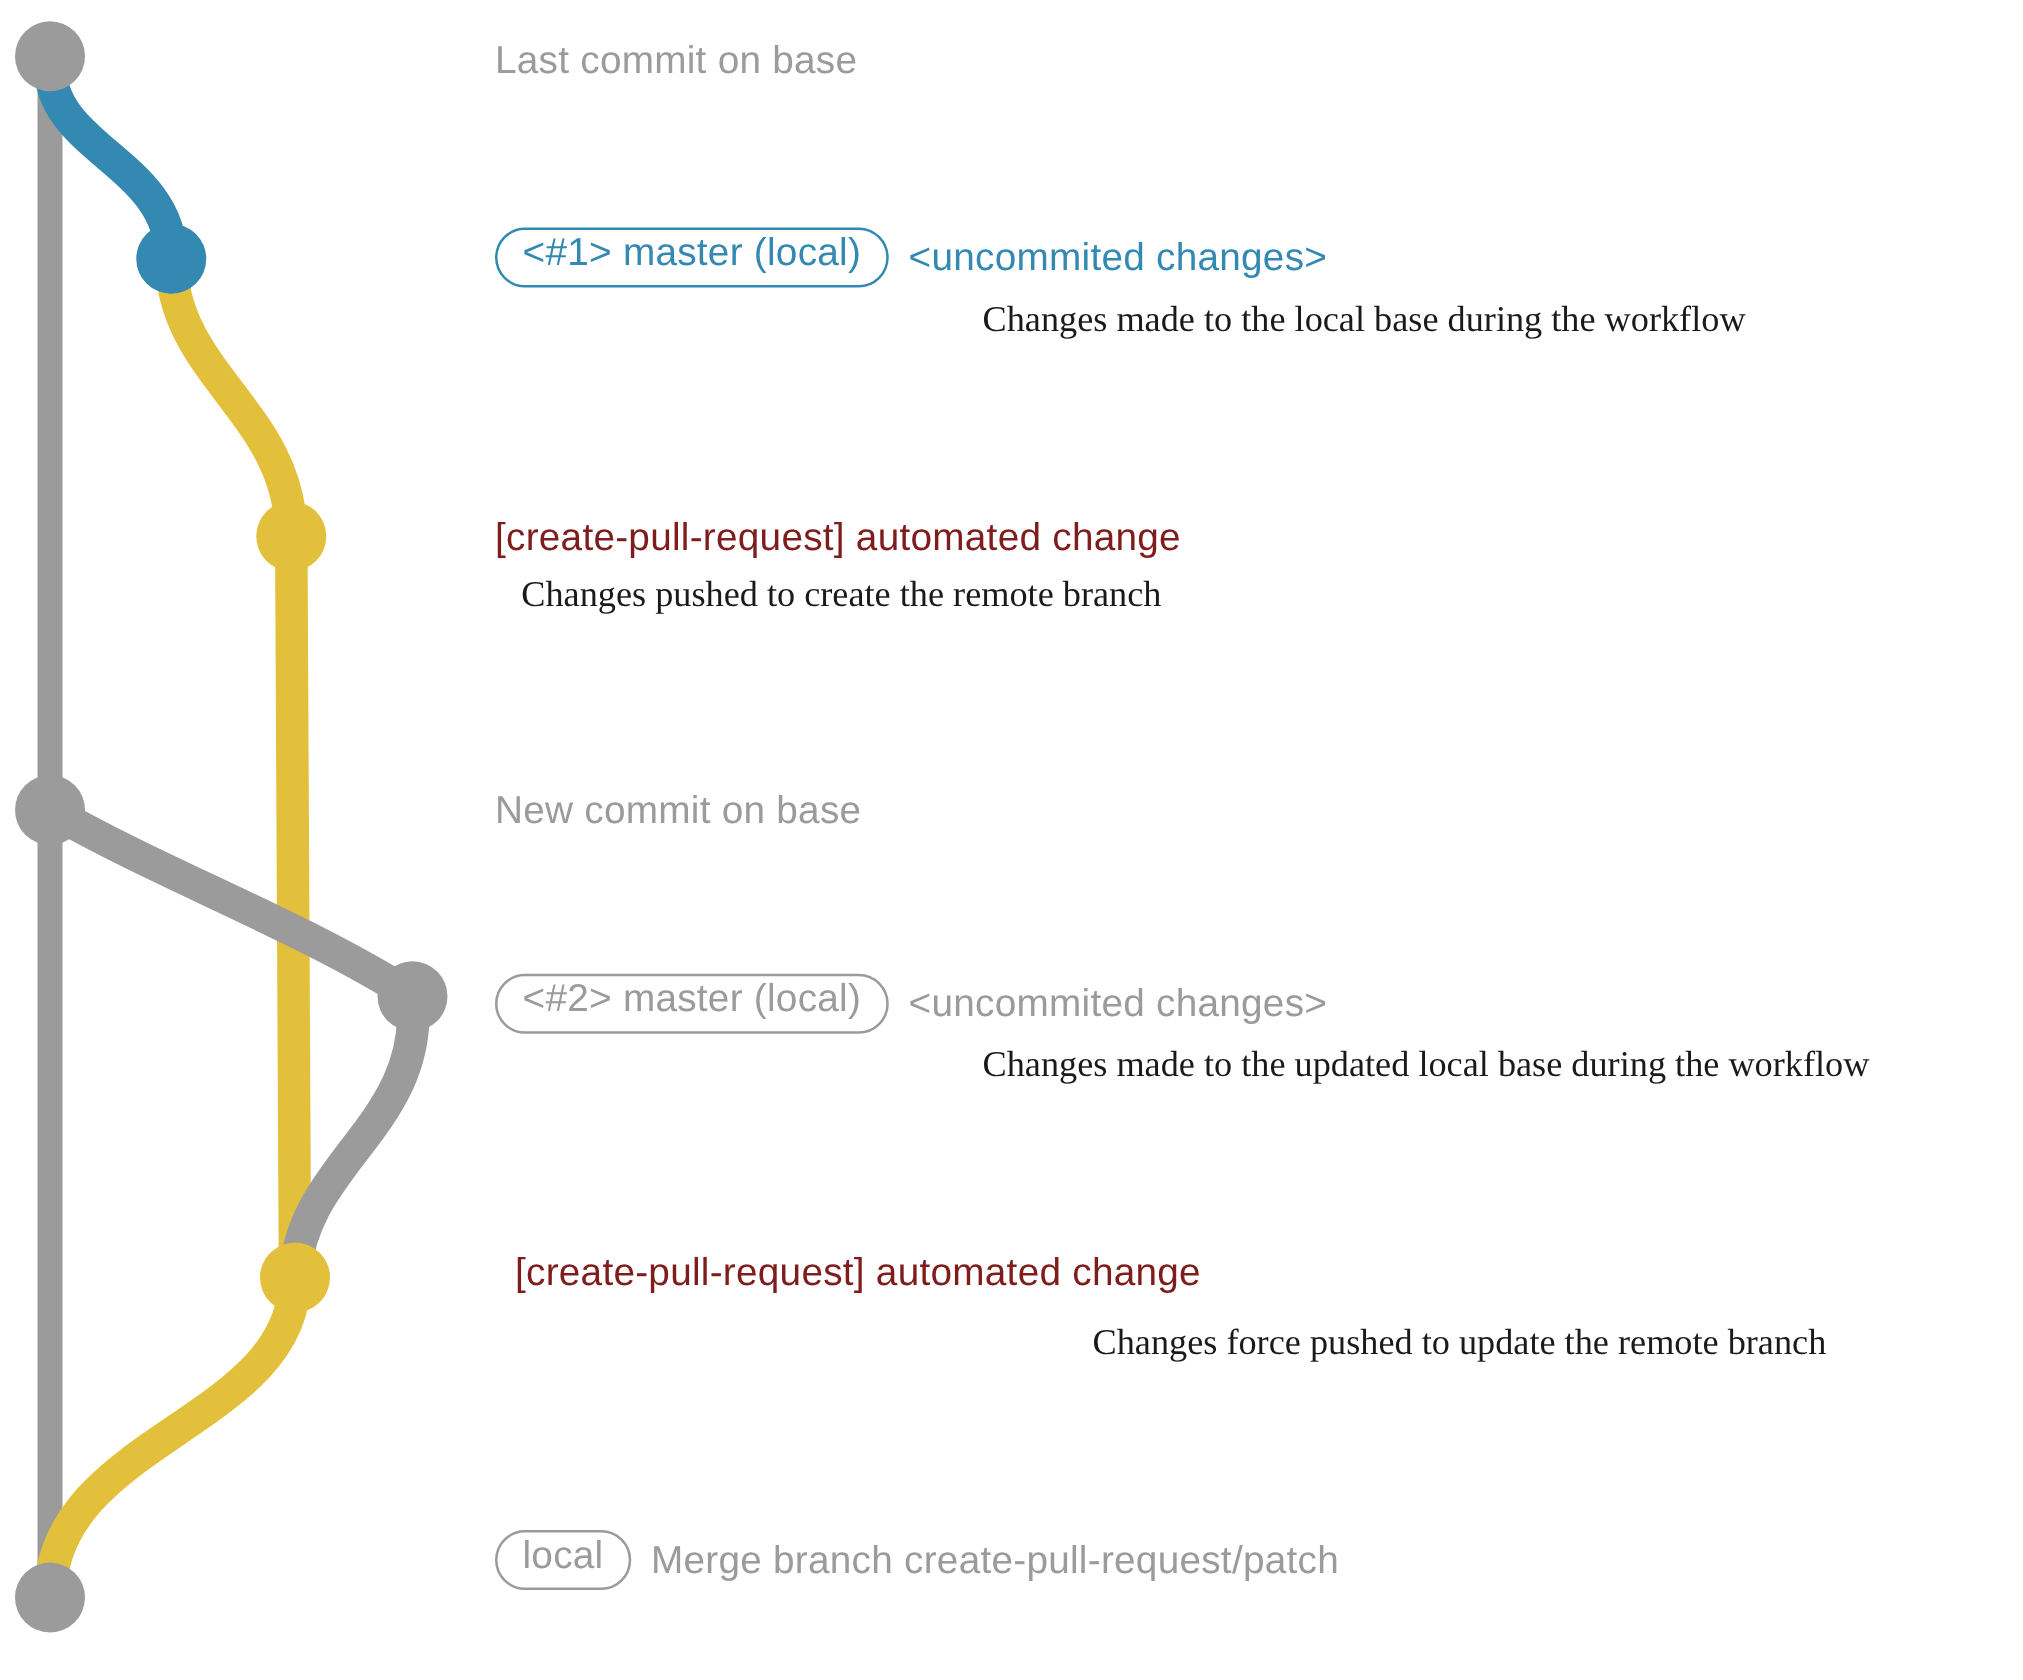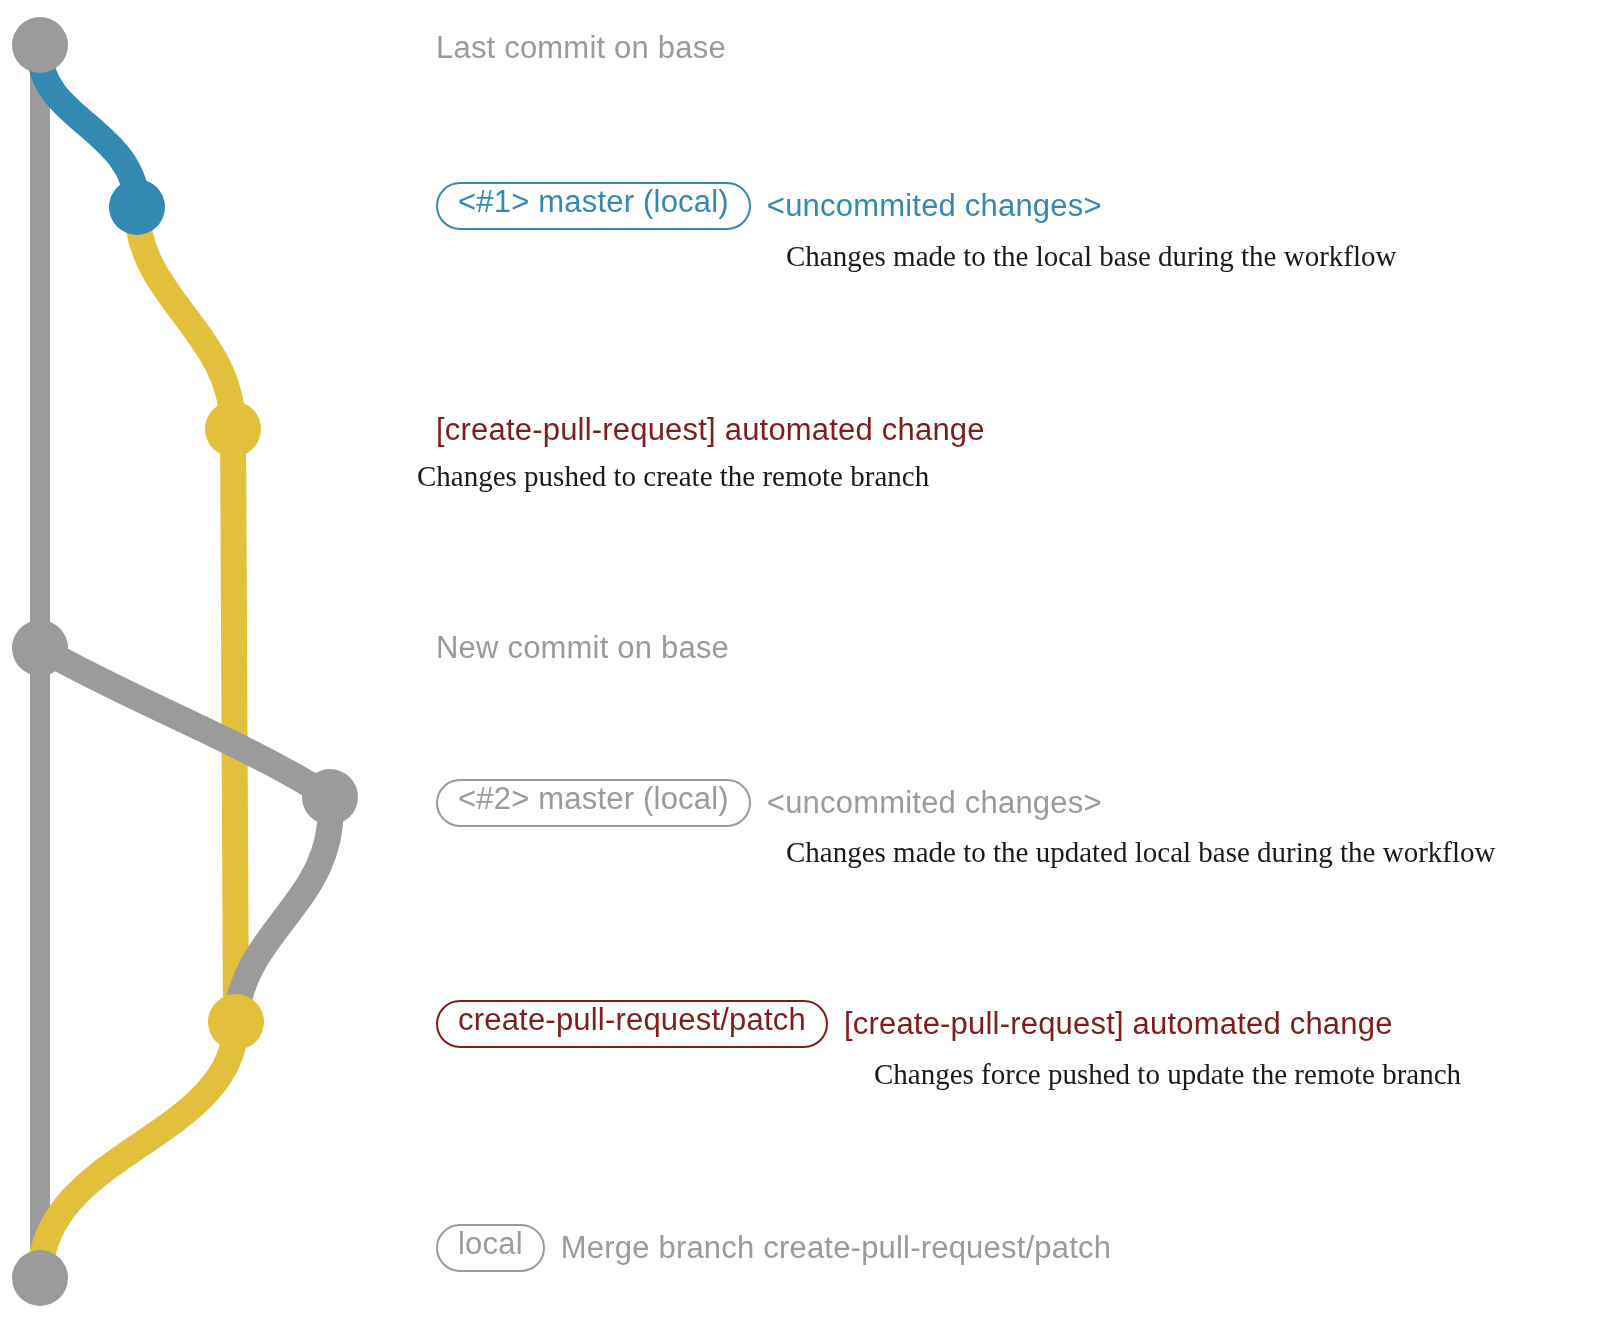--- a/index.html
+++ b/index.html
@@ -19,21 +19,20 @@
     left: 0;
     top: 0;
     width: 1618px;
     height: 1344px;
   }
   .row {
     position: absolute;
     display: flex;
     align-items: center;
     white-space: nowrap;
-    margin-left: 40px;
   }
   .plain-label {
     font-family: "Liberation Sans", sans-serif;
     font-size: 31px;
     letter-spacing: 0.2px;
   }
   .badge {
     display: inline-block;
     border: 2px solid currentColor;
     border-radius: 26px;
@@ -105,21 +104,20 @@
   <span class="plain-label gray">New commit on base</span>
 </div>
 
 <div class="row" style="left:396px; top:779px;">
   <span class="badge gray">&lt;#2&gt; master (local)</span>
   <span class="commit-title gray">&lt;uncommited changes&gt;</span>
 </div>
 <div class="desc" style="left:786px; top:836px;">Changes made to the updated local base during the workflow</div>
 
 <div class="row" style="left:396px; top:1000px;">
-  <span class="badge gold">create-pull-request/patch</span>
   <span class="commit-title gold">[create-pull-request] automated change</span>
 </div>
 <div class="desc" style="left:874px; top:1058px;">Changes force pushed to update the remote branch</div>
 
 <div class="row" style="left:396px; top:1224px;">
   <span class="badge gray">local</span>
   <span class="commit-title gray">Merge branch create-pull-request/patch</span>
 </div>
 
 </body></html>

